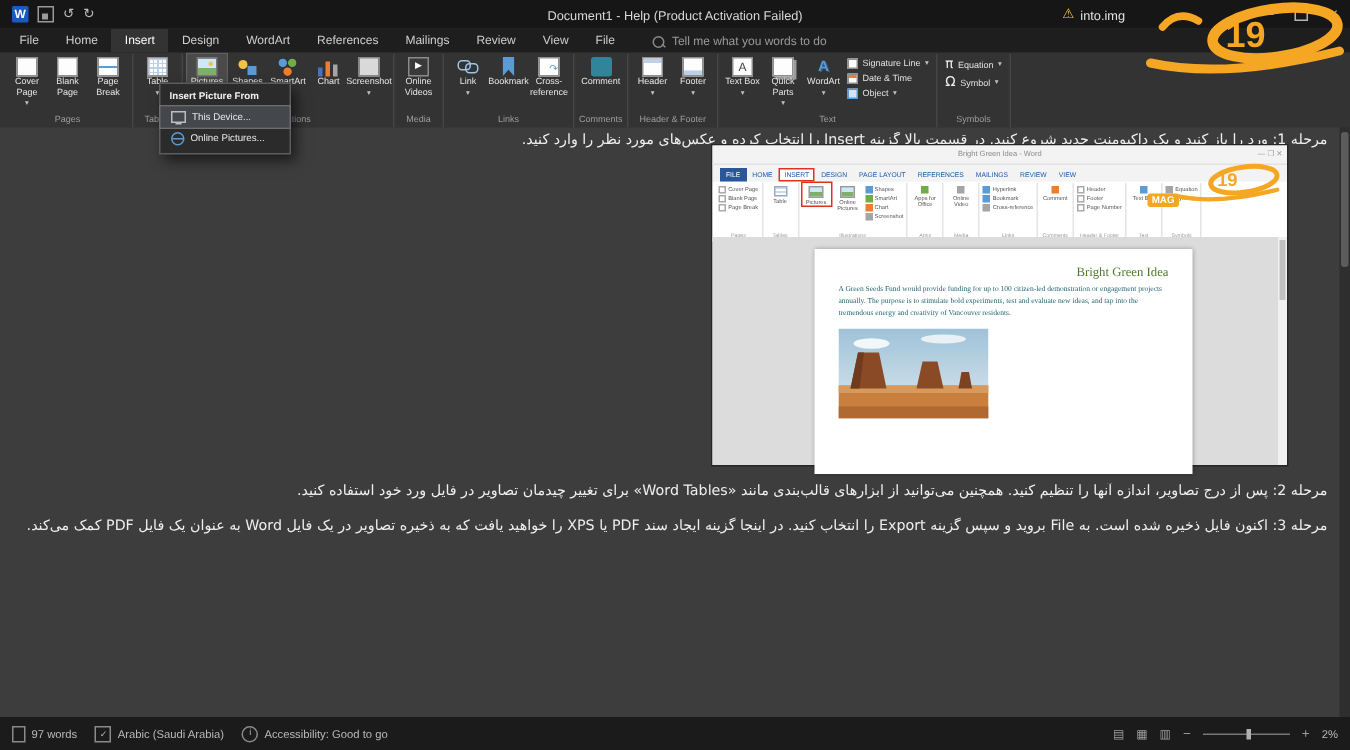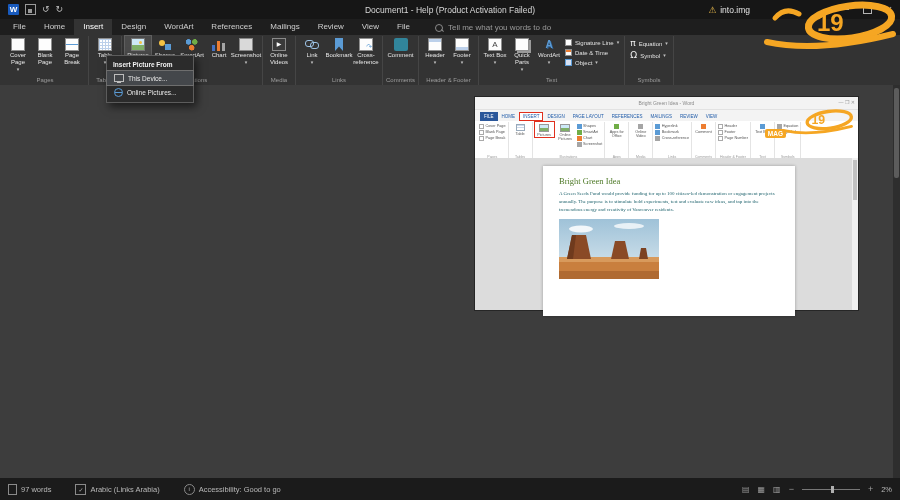--- a/index.html
+++ b/index.html
@@ -131,27 +131,27 @@
   .ed-page{background:#fff;border:1px solid #aaa;box-sizing:border-box;}
   .ed-table{background:#fff;border:1px solid #9ab;box-sizing:border-box;width:9px;height:7px;
     background-image:repeating-linear-gradient(#ccd9ea 0 1px,transparent 1px 2.5px);}
   .ed-pic{width:10px;height:8px;background:linear-gradient(#cde9f7 55%,#7fb069 55%);border:1px solid #999;box-sizing:border-box;}
   .ed-blue{background:#5b9bd5;} .ed-green{background:#70ad47;} .ed-orange{background:#ed7d31;} .ed-gray{background:#a5a5a5;}
   .e-doc{position:absolute;top:61px;left:0;right:6px;bottom:0;background:#dcdcdc;}
   .e-scroll{position:absolute;top:61px;right:0;width:6px;bottom:0;background:#f0f0f0;}
   .e-scroll .thumb{position:absolute;top:2px;left:1px;width:4px;height:40px;background:#c1c1c1;}
   .e-page{position:absolute;left:68px;top:8px;width:252px;height:150px;background:#fff;
           box-shadow:0 0 3px rgba(0,0,0,.3);padding:10px 16px;box-sizing:border-box;}
-  .e-head{font-family:"Liberation Serif",serif;color:#4f7a28;font-size:8.5px;margin:0 0 4px;}
+  .e-head{font-family:"Liberation Serif",serif;color:#4f7a28;font-size:8.5px;margin:0 0 4px;text-align:right;}
   .e-para{font-family:"Liberation Serif",serif;color:#20646e;font-size:5px;line-height:1.55;margin:0;text-align:left;}
   .e-photo{margin-top:6px;width:100px;height:60px;display:block;}
 
   
   .statusbar{position:absolute;left:0;right:0;bottom:0;height:22px;background:#1b1b1b;color:#b9b9b9;
-             font-size:7.5px;display:flex;align-items:center;padding:0 8px;gap:24px;z-index:5;}
+             font-size:7.5px;display:flex;align-items:center;padding:0 8px;gap:12px;z-index:5;}
   .sb-item{display:flex;align-items:center;gap:4px;}
   .sb-pageic{width:7px;height:9px;border:1px solid #8a8a8a;}
   .sb-spell{width:9px;height:9px;border:1px solid #8a8a8a;display:flex;align-items:center;justify-content:center;
             font-size:6px;color:#b9b9b9;}
   .sb-acc{width:9px;height:9px;border:1px solid #8a8a8a;border-radius:50%;display:flex;align-items:center;
           justify-content:center;font-size:6px;}
   .sb-right{margin-left:auto;display:flex;align-items:center;gap:8px;}
   .viewic{font-size:8px;color:#9d9d9d;font-family:"DejaVu Sans",sans-serif;}
   .zoomtrack{width:58px;height:1px;background:#777;position:relative;}
   .zoomthumb{position:absolute;left:50%;top:-3px;width:3px;height:7px;background:#b0b0b0;}
@@ -382,20 +382,21 @@
       <span class="mi-device"></span>
       <span>This Device...</span>
     </div>
     <div class="menu-item">
       <span class="mi-globe"></span>
       <span>Online Pictures...</span>
     </div>
   </div>
 
   <div class="docarea">
+    <div class="step step1">مرحله 1: ورد را باز کنید و یک داکیومنت جدید شروع کنید. در قسمت بالا گزینه Insert را انتخاب کرده و عکس‌های مورد نظر را وارد کنید.</div>
 
     <div class="embed">
       <div class="e-title">
         <span>Bright Green Idea - Word</span>
         <span class="e-ctl">—&nbsp;❒&nbsp;✕</span>
       </div>
       <div class="e-tabs">
         <span class="e-tab file">FILE</span>
         <span class="e-tab">HOME</span>
         <span class="e-tab active">INSERT</span>
@@ -585,34 +586,36 @@
         </div>
 
       <svg class="wm-embed" viewBox="0 0 140 52">
         <ellipse cx="92" cy="22" rx="40" ry="15" fill="none" stroke="#f5a623" stroke-width="6" transform="rotate(-8 92 22)"></ellipse>
         <path d="M14 42 Q60 52 132 34" fill="none" stroke="#f5a623" stroke-width="5" stroke-linecap="round"></path>
         <text x="60" y="30" font-size="22" font-weight="bold" fill="#f5a623">19</text>
       </svg>
       <span class="mag-badge">MAG</span>
     </div>
 
+    <div class="step step2">مرحله 2: پس از درج تصاویر، اندازه آنها را تنظیم کنید. همچنین می‌توانید از ابزارهای قالب‌بندی مانند «Word Tables» برای تغییر چیدمان تصاویر در فایل ورد خود استفاده کنید.</div>
+    <div class="step step3">مرحله 3: اکنون فایل ذخیره شده است. به File بروید و سپس گزینه Export را انتخاب کنید. در اینجا گزینه ایجاد سند PDF یا XPS را خواهید یافت که به ذخیره تصاویر در یک فایل Word به عنوان یک فایل PDF کمک می‌کند.</div>
   </div>
 
   <div class="scroll-main">
       <span class="thumb"></span>
     </div>
 
   <div class="statusbar">
     <span class="sb-item">
       <span class="sb-pageic"></span>
       <span>97 words</span>
     </span>
     <span class="sb-item">
       <span class="sb-spell">✓</span>
-      <span>Arabic (Links Arabia)</span>
+      <span>Arabic (Saudi Arabia)</span>
     </span>
     <span class="sb-item">
       <span class="sb-acc">i</span>
       <span>Accessibility: Good to go</span>
     </span>
     <span class="sb-right">
       <span class="viewic">▤</span>
       <span class="viewic">▦</span>
       <span class="viewic">▥</span>
       <span class="zoomsign">−</span>

